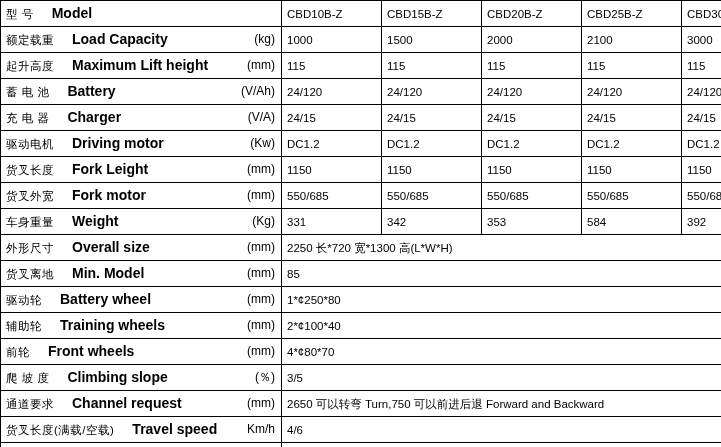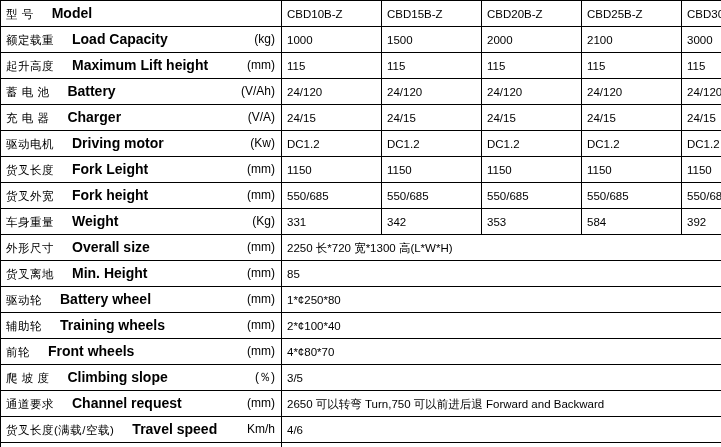--- a/index.html
+++ b/index.html
@@ -110,41 +110,41 @@
       </tr>
       <tr>
         <td class="label-cell"><span class="lbl-cn">货叉长度</span><span class="spacer"></span><span class="lbl-en">Fork Leight</span><span class="lbl-unit">(mm)</span></td>
         <td class="val-cell">1150</td>
         <td class="val-cell">1150</td>
         <td class="val-cell">1150</td>
         <td class="val-cell">1150</td>
         <td class="val-cell">1150</td>
       </tr>
       <tr>
-        <td class="label-cell"><span class="lbl-cn">货叉外宽</span><span class="spacer"></span><span class="lbl-en">Fork height</span><span class="lbl-unit">(mm)</span></td>
+        <td class="label-cell"><span class="lbl-cn">货叉外宽</span><span class="spacer"></span><span class="lbl-en">Fork motor</span><span class="lbl-unit">(mm)</span></td>
         <td class="val-cell">550/685</td>
         <td class="val-cell">550/685</td>
         <td class="val-cell">550/685</td>
         <td class="val-cell">550/685</td>
         <td class="val-cell">550/685</td>
       </tr>
       <tr>
         <td class="label-cell"><span class="lbl-cn">车身重量</span><span class="spacer"></span><span class="lbl-en">Weight</span><span class="lbl-unit">(Kg)</span></td>
         <td class="val-cell">331</td>
         <td class="val-cell">342</td>
         <td class="val-cell">353</td>
         <td class="val-cell">584</td>
         <td class="val-cell">392</td>
       </tr>
       <tr>
         <td class="label-cell"><span class="lbl-cn">外形尺寸</span><span class="spacer"></span><span class="lbl-en">Overall size</span><span class="lbl-unit">(mm)</span></td>
         <td class="val-cell" colspan="5">2250 长*720 宽*1300 高(L*W*H)</td>
       </tr>
       <tr>
-        <td class="label-cell"><span class="lbl-cn">货叉离地</span><span class="spacer"></span><span class="lbl-en">Min. Height</span><span class="lbl-unit">(mm)</span></td>
+        <td class="label-cell"><span class="lbl-cn">货叉离地</span><span class="spacer"></span><span class="lbl-en">Min. Model</span><span class="lbl-unit">(mm)</span></td>
         <td class="val-cell" colspan="5">85</td>
       </tr>
       <tr>
         <td class="label-cell"><span class="lbl-cn">驱动轮</span><span class="spacer"></span><span class="lbl-en">Battery wheel</span><span class="lbl-unit">(mm)</span></td>
         <td class="val-cell" colspan="5">1*¢250*80</td>
       </tr>
       <tr>
         <td class="label-cell"><span class="lbl-cn">辅助轮</span><span class="spacer"></span><span class="lbl-en">Training wheels</span><span class="lbl-unit">(mm)</span></td>
         <td class="val-cell" colspan="5">2*¢100*40</td>
       </tr>

